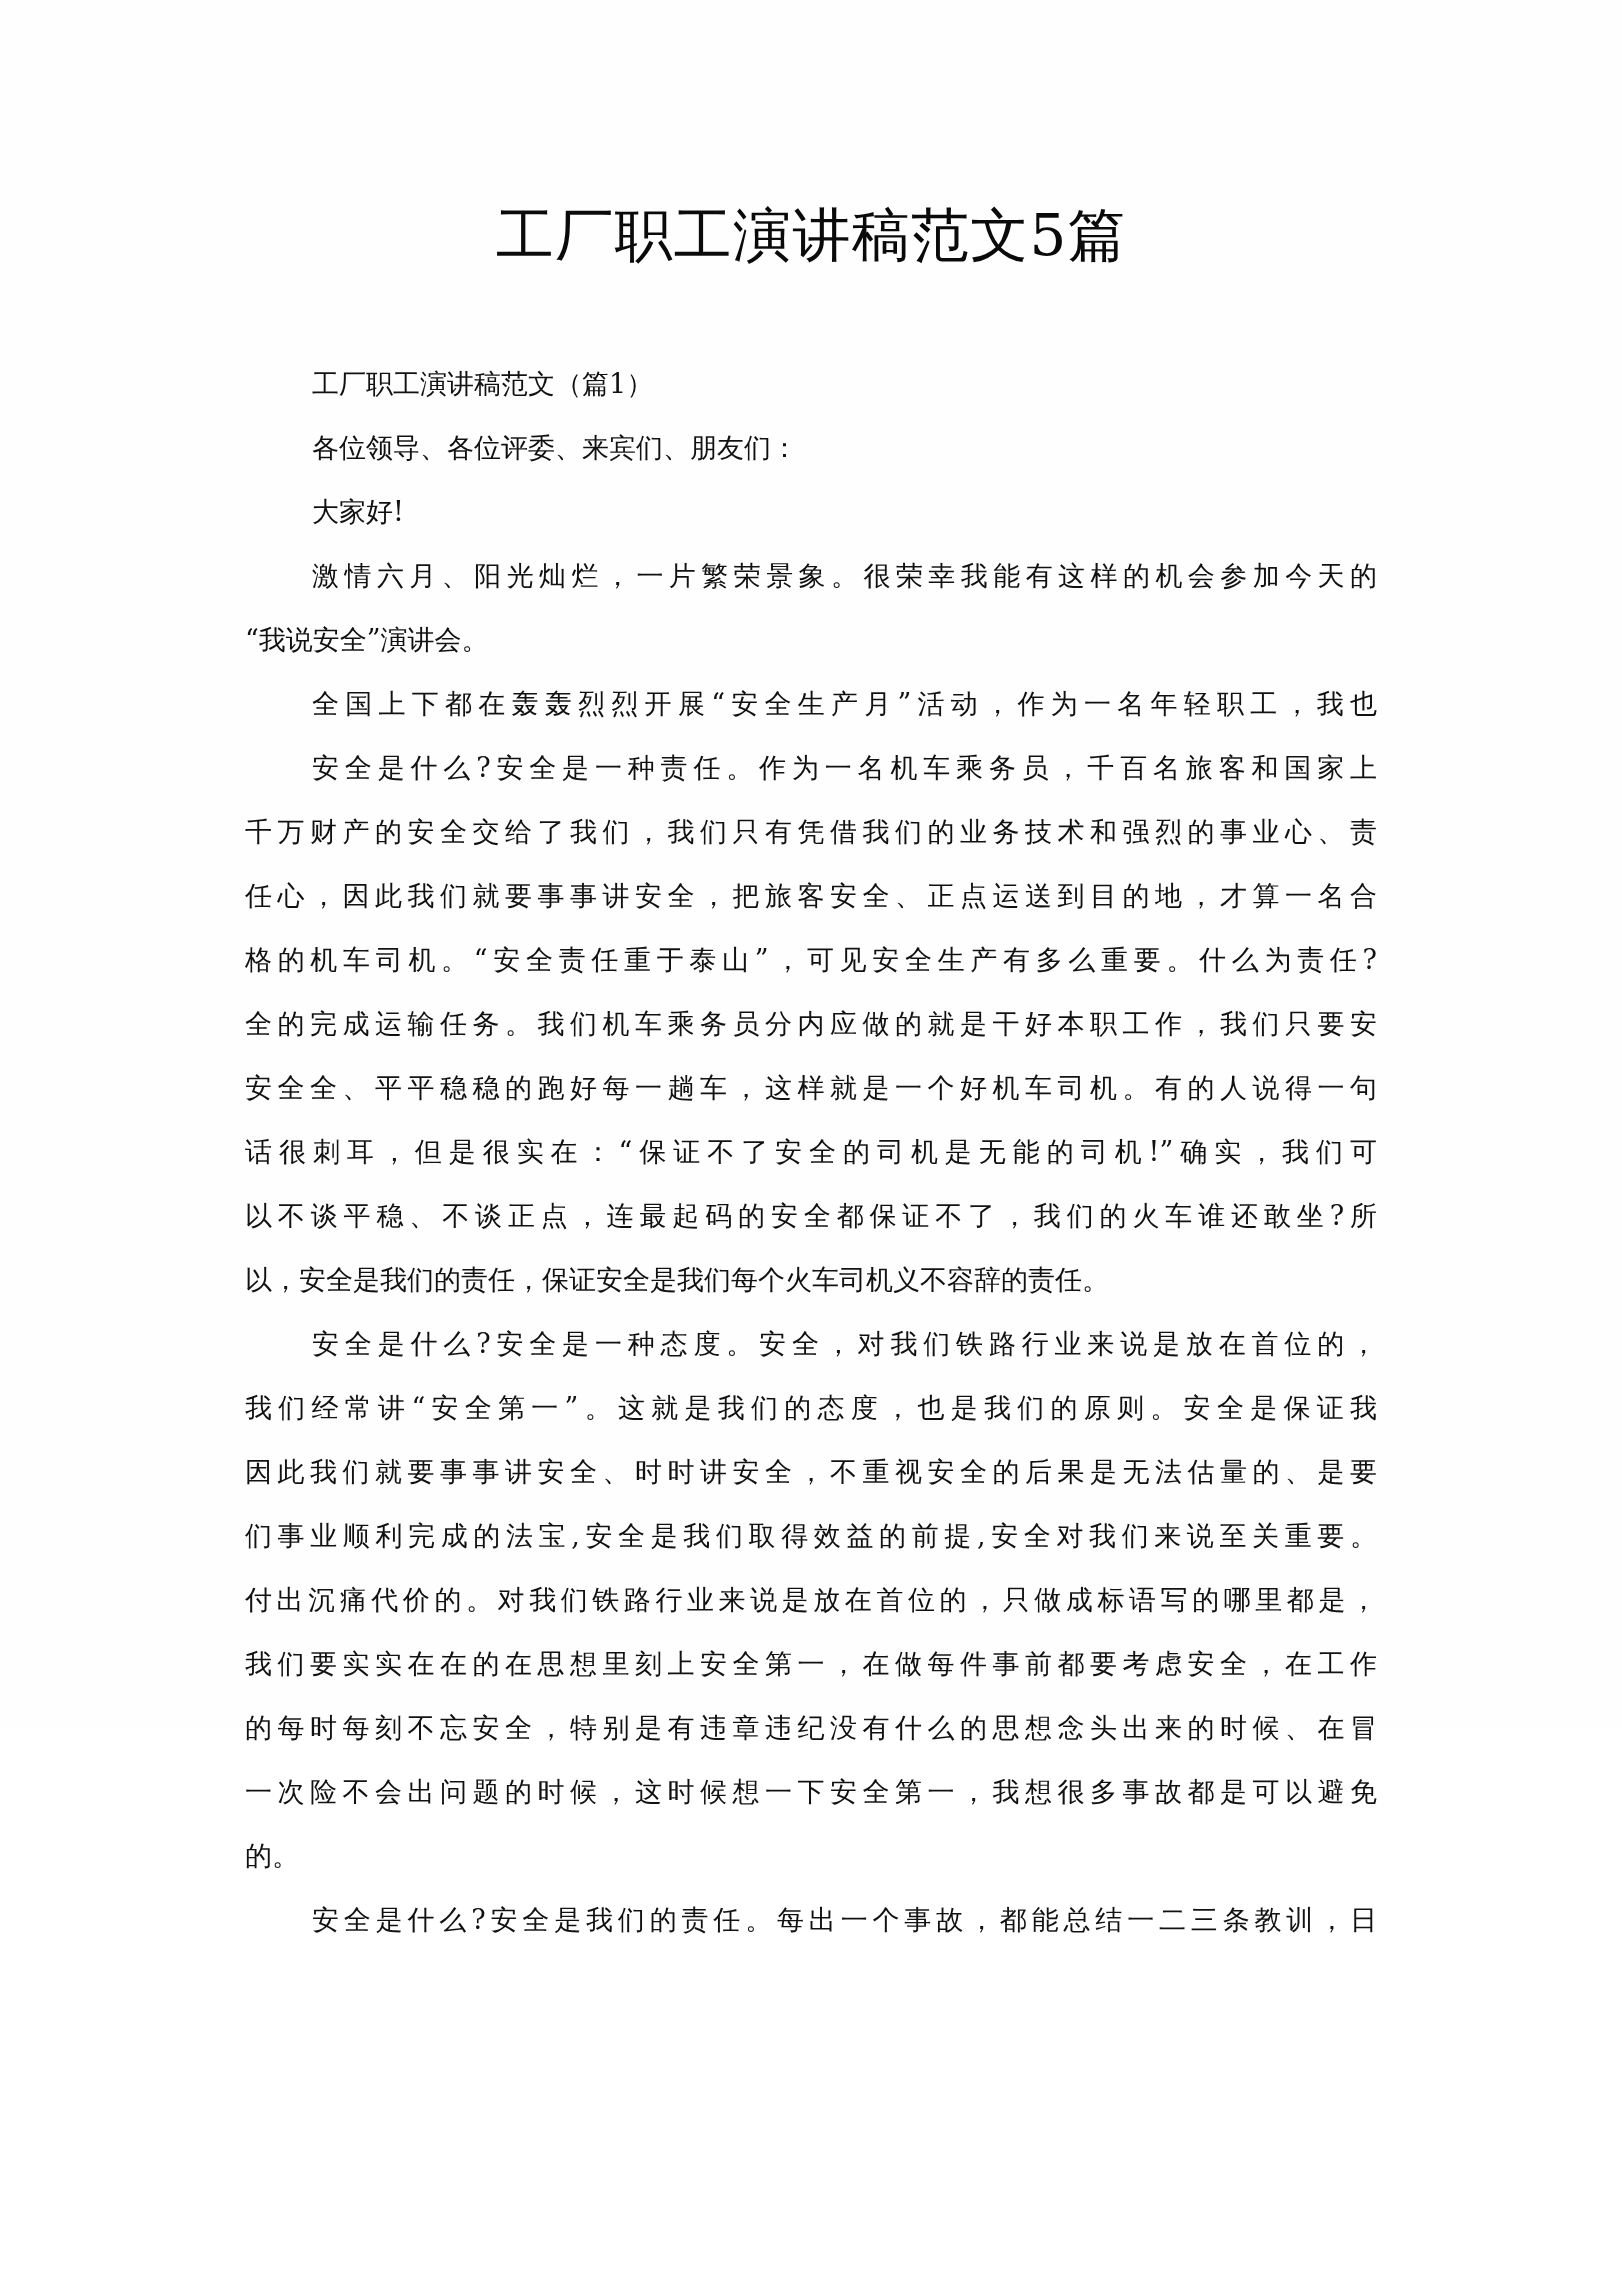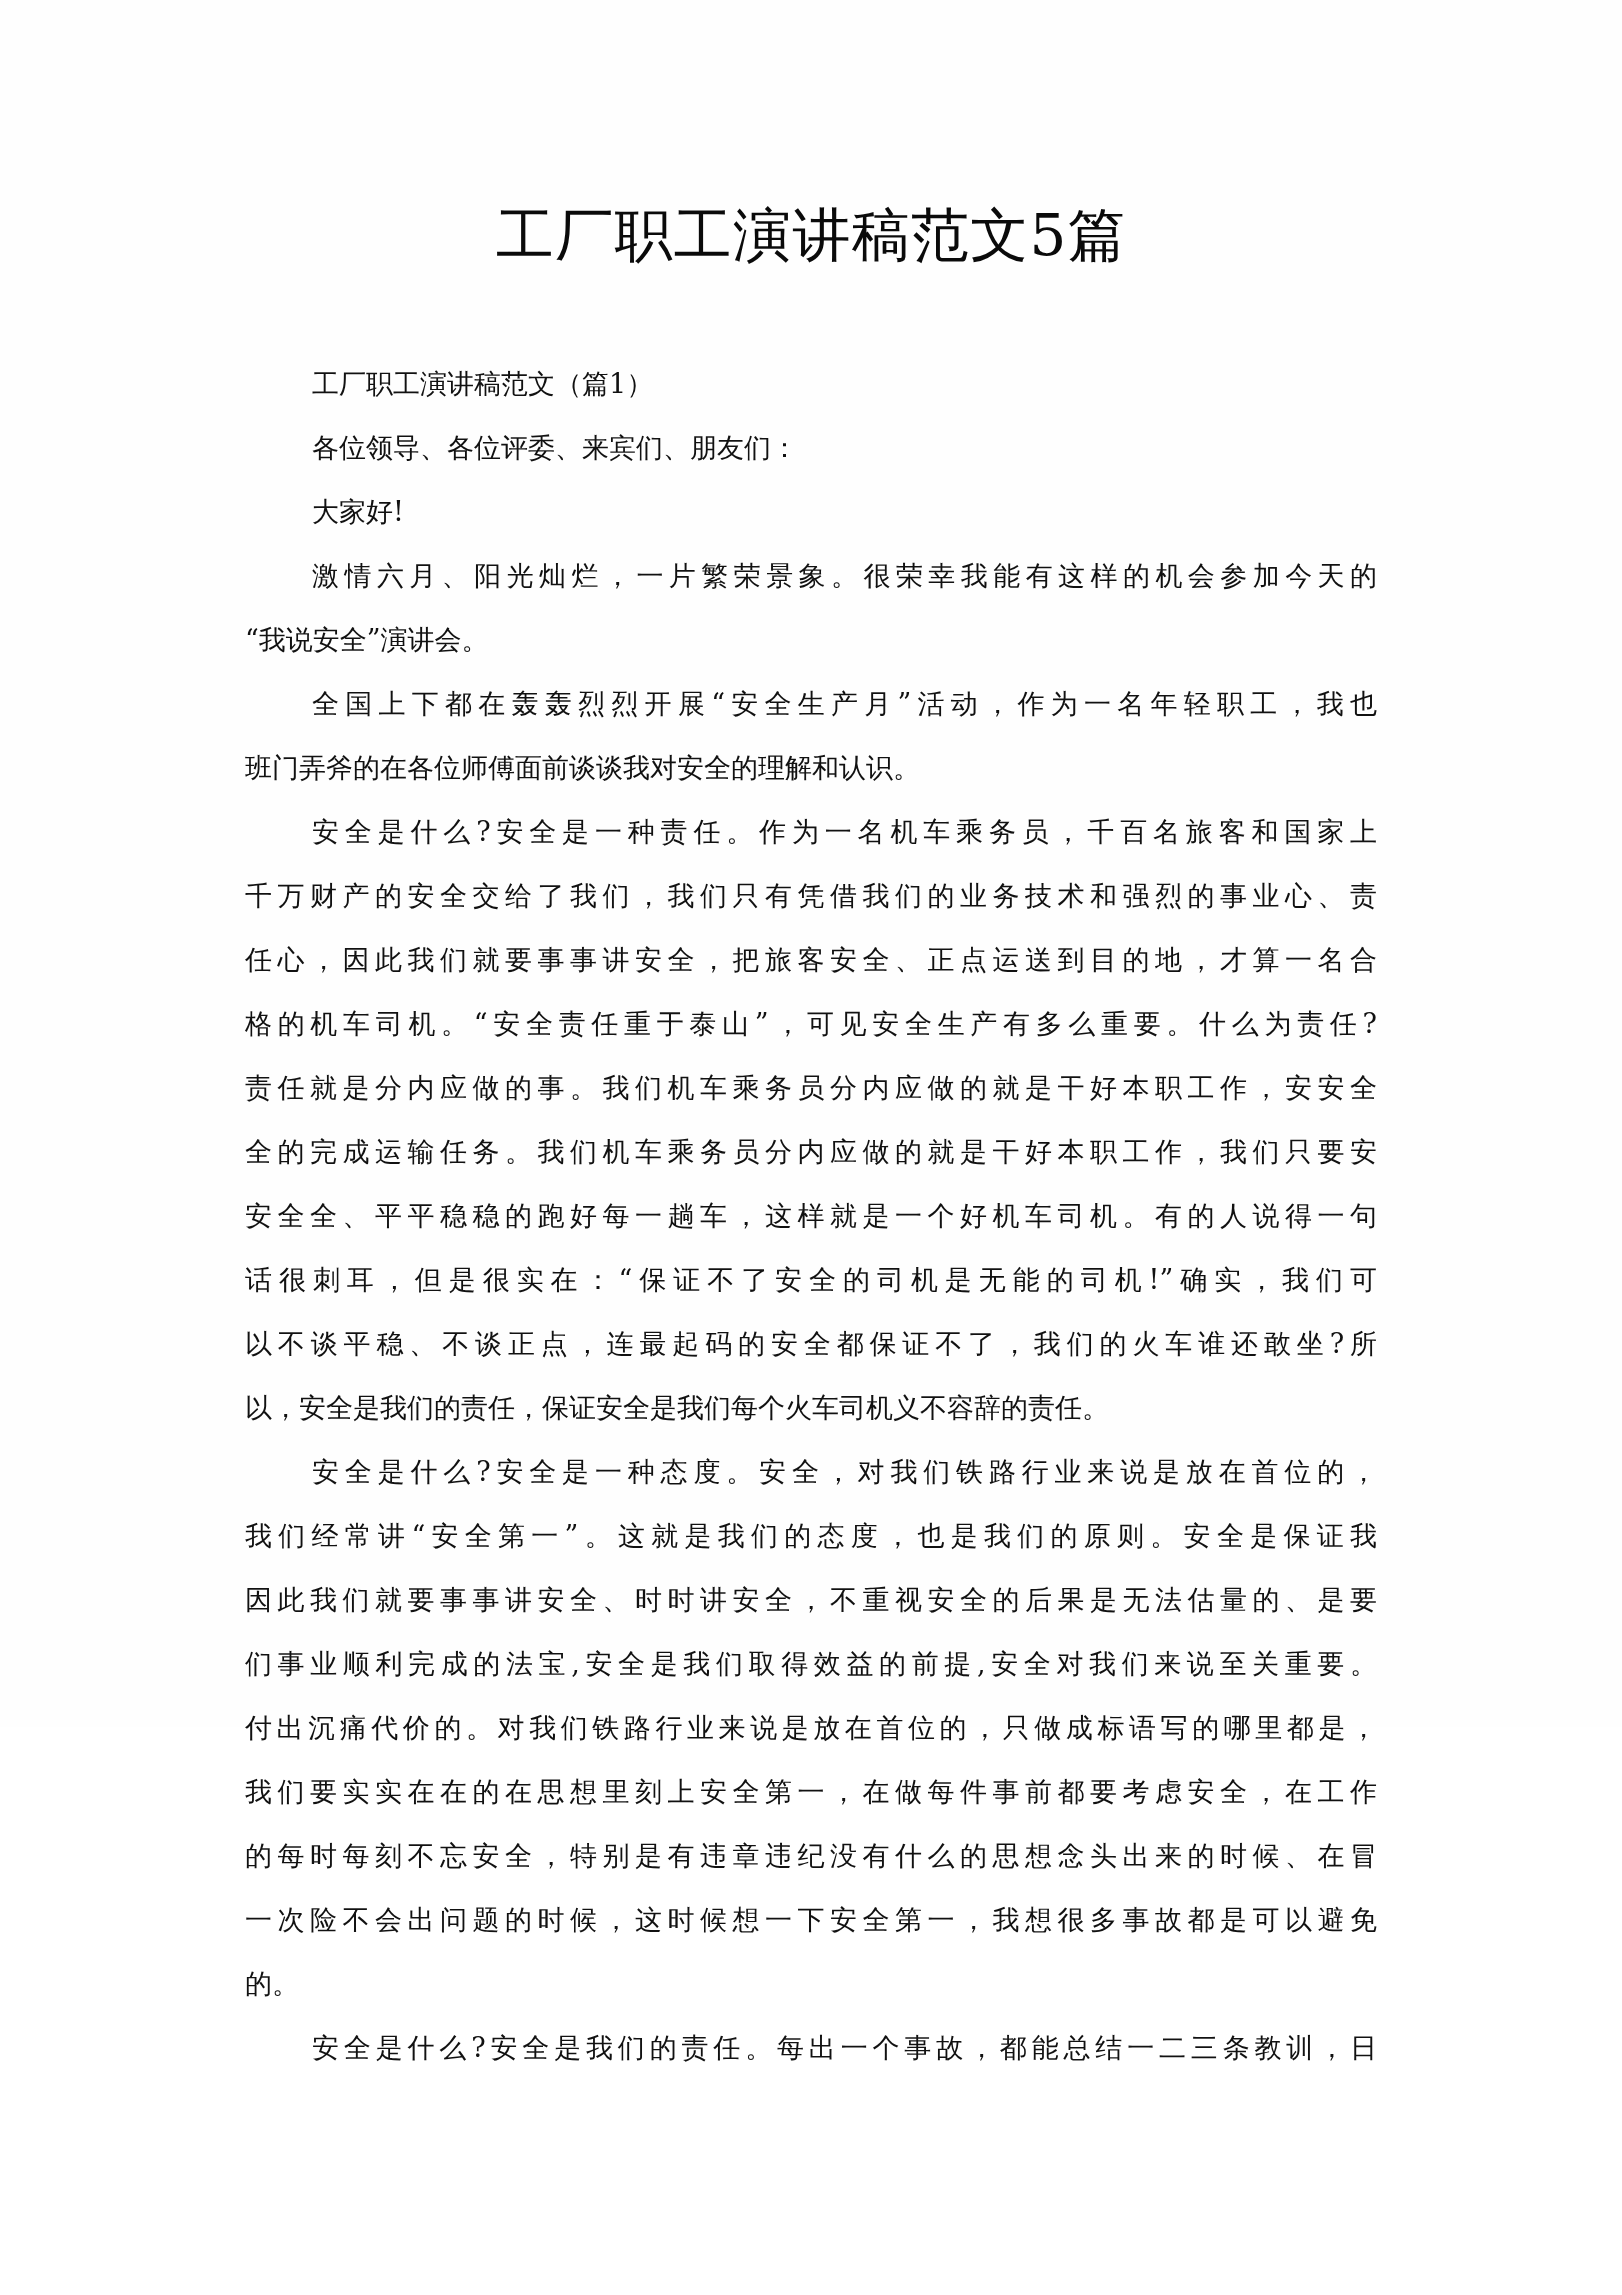--- a/index.html
+++ b/index.html
@@ -61,26 +61,24 @@
 
 <div class="page">
   <div class="title">工厂职工演讲稿范文5篇</div>
   <div class="body-text" id="body-text">
       <div class="line indent last">工厂职工演讲稿范文（篇1）</div>
       <div class="line indent last">各位领导、各位评委、来宾们、朋友们：</div>
       <div class="line indent last">大家好!</div>
       <div class="line indent">激情六月、阳光灿烂，一片繁荣景象。很荣幸我能有这样的机会参加今天的</div>
       <div class="line last">“我说安全”演讲会。</div>
       <div class="line indent">全国上下都在轰轰烈烈开展“安全生产月”活动，作为一名年轻职工，我也</div>
-      <div class="line last">班门弄斧的在各位师傅面前谈谈我对安全的理解和认识。</div>
       <div class="line indent">安全是什么?安全是一种责任。作为一名机车乘务员，千百名旅客和国家上</div>
       <div class="line">千万财产的安全交给了我们，我们只有凭借我们的业务技术和强烈的事业心、责</div>
       <div class="line">任心，因此我们就要事事讲安全，把旅客安全、正点运送到目的地，才算一名合</div>
       <div class="line">格的机车司机。“安全责任重于泰山”，可见安全生产有多么重要。什么为责任?</div>
-      <div class="line">责任就是分内应做的事。我们机车乘务员分内应做的就是干好本职工作，安安全</div>
       <div class="line">全的完成运输任务。我们机车乘务员分内应做的就是干好本职工作，我们只要安</div>
       <div class="line">安全全、平平稳稳的跑好每一趟车，这样就是一个好机车司机。有的人说得一句</div>
       <div class="line">话很刺耳，但是很实在：“保证不了安全的司机是无能的司机!”确实，我们可</div>
       <div class="line">以不谈平稳、不谈正点，连最起码的安全都保证不了，我们的火车谁还敢坐?所</div>
       <div class="line last">以，安全是我们的责任，保证安全是我们每个火车司机义不容辞的责任。</div>
       <div class="line indent">安全是什么?安全是一种态度。安全，对我们铁路行业来说是放在首位的，</div>
       <div class="line">我们经常讲“安全第一”。这就是我们的态度，也是我们的原则。安全是保证我</div>
       <div class="line">因此我们就要事事讲安全、时时讲安全，不重视安全的后果是无法估量的、是要</div>
       <div class="line">们事业顺利完成的法宝,安全是我们取得效益的前提,安全对我们来说至关重要。</div>
       <div class="line">付出沉痛代价的。对我们铁路行业来说是放在首位的，只做成标语写的哪里都是，</div>

